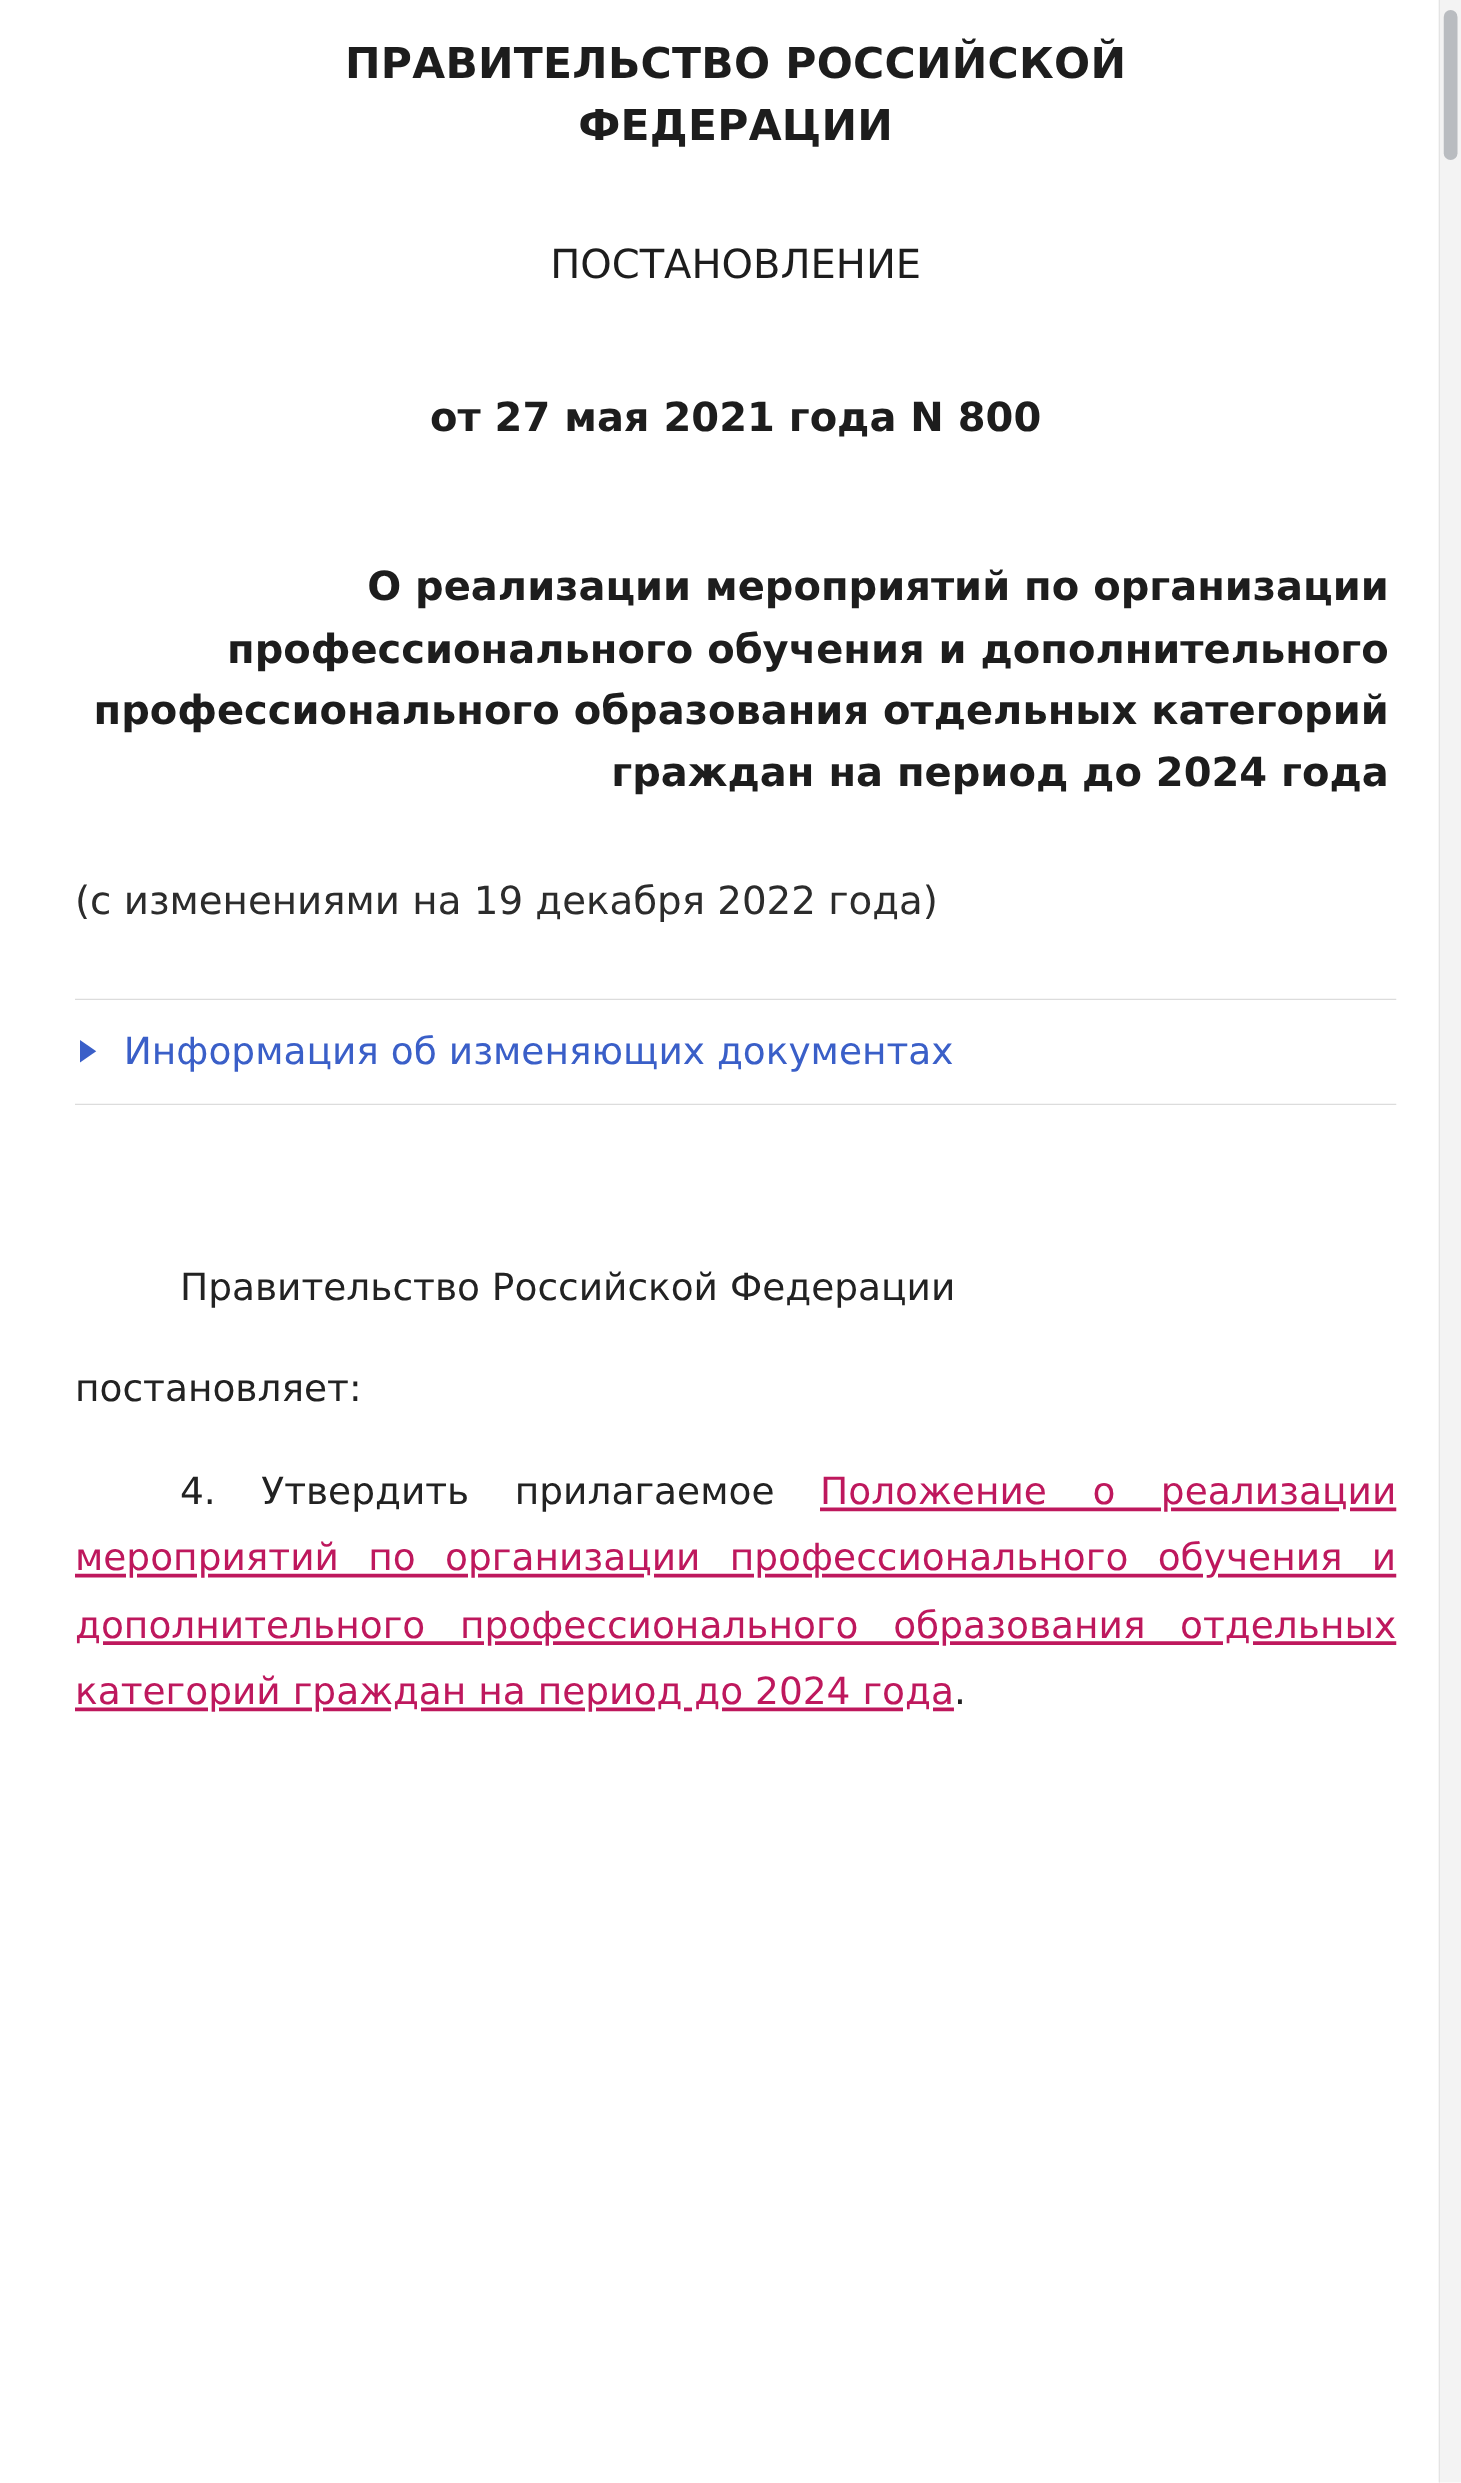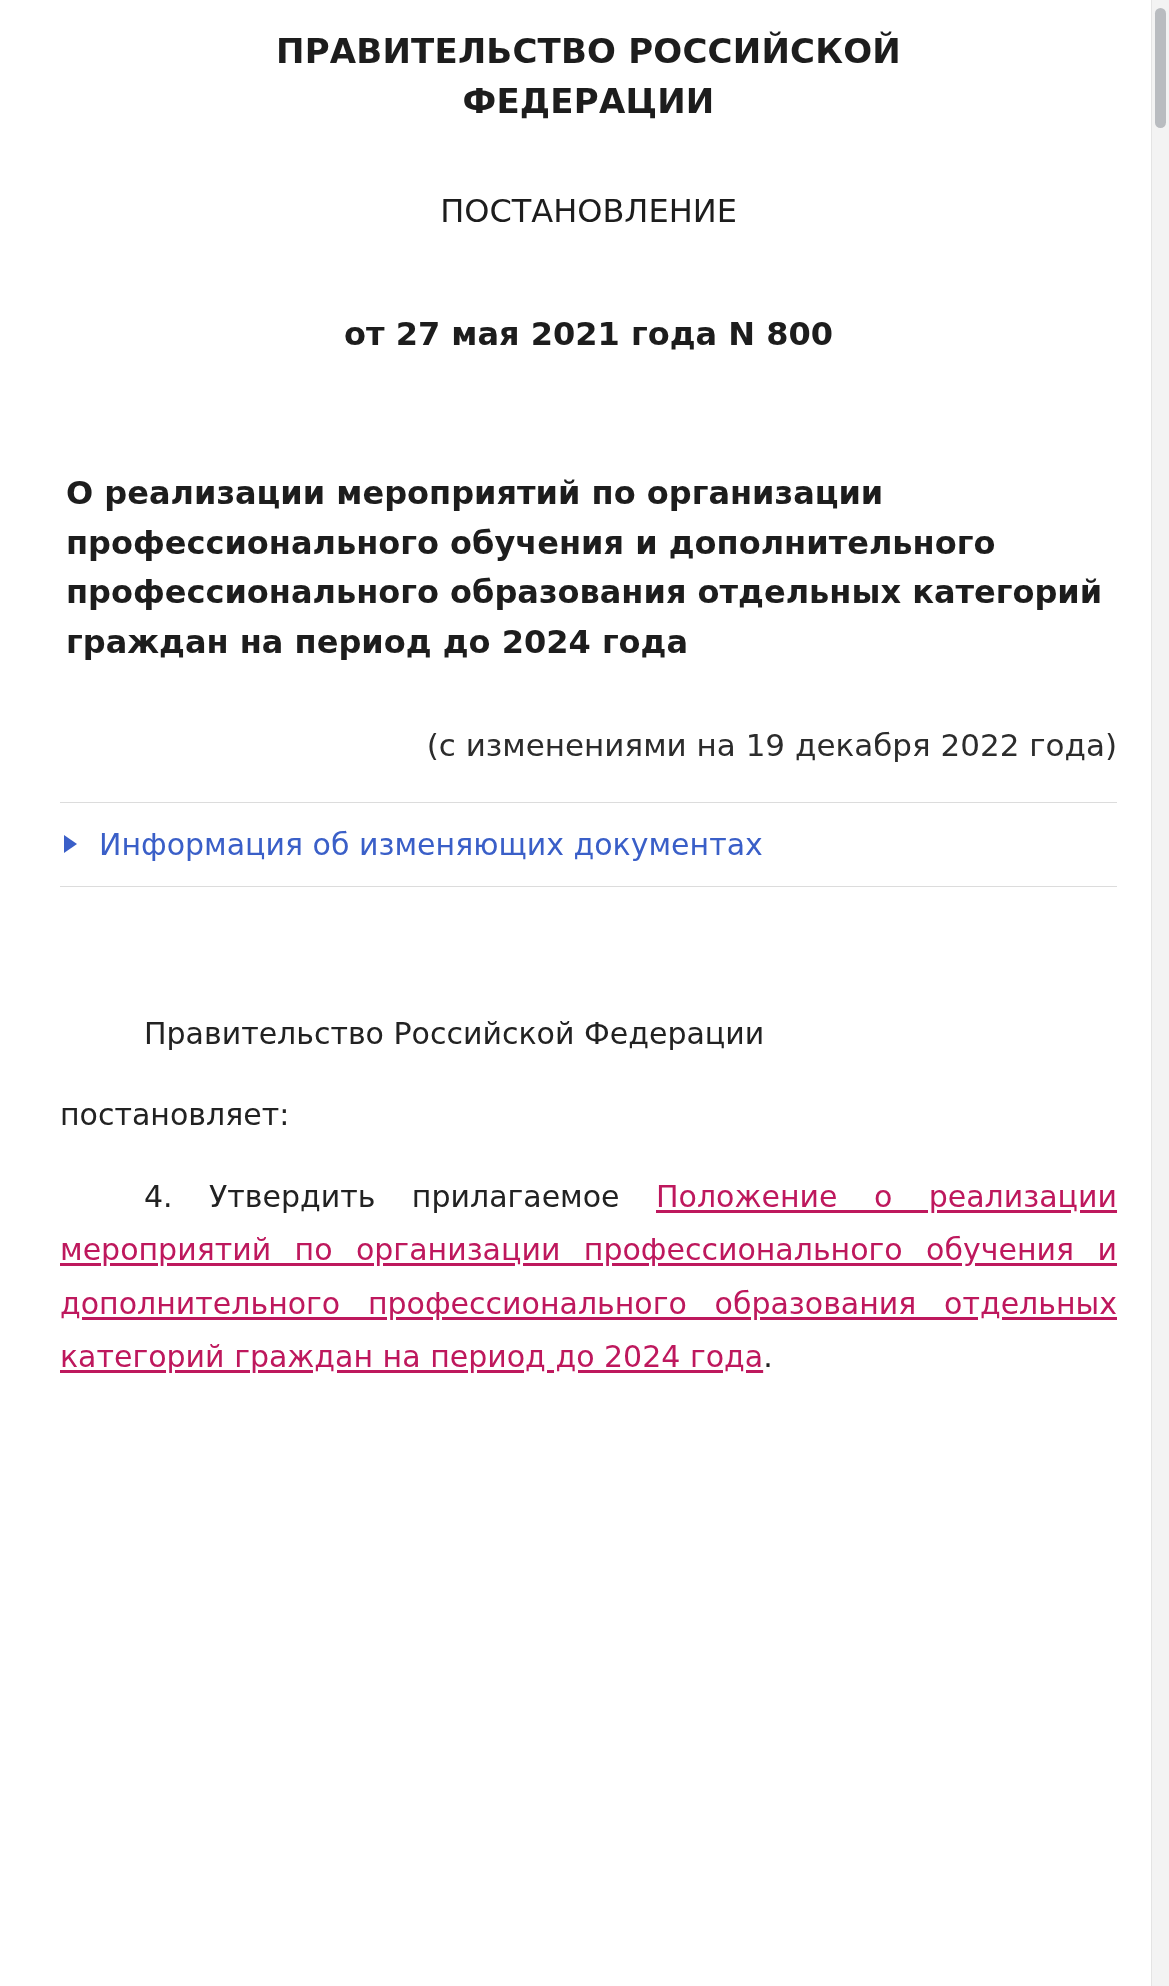--- a/index.html
+++ b/index.html
@@ -72,36 +72,36 @@
     font-size: 32px;
     line-height: 1.4;
     color: #1d1d1d;
     margin-top: 79px;
   }
   .doc-subject {
     font-weight: bold;
     font-size: 32px;
     line-height: 1.55;
     color: #1d1d1d;
-    margin-top: 112px;
-    text-align: left;
+    margin-top: 88px;
+    text-align: right;
     padding: 0 6px;
   }
   .doc-amend {
     font-size: 31px;
     line-height: 1.4;
     color: #2c2c2c;
     margin-top: 56px;
-    text-align: right;
+    text-align: left;
     font-weight: normal;
   }
 
   
   .info-row {
-    margin-top: 35px;
+    margin-top: 56px;
     border-top: 1px solid #dcdcdc;
     border-bottom: 1px solid #dcdcdc;
     padding: 22px 0 22px 0;
     display: flex;
     align-items: center;
     gap: 22px;
   }
   .triangle-icon {
     width: 0;
     height: 0;

